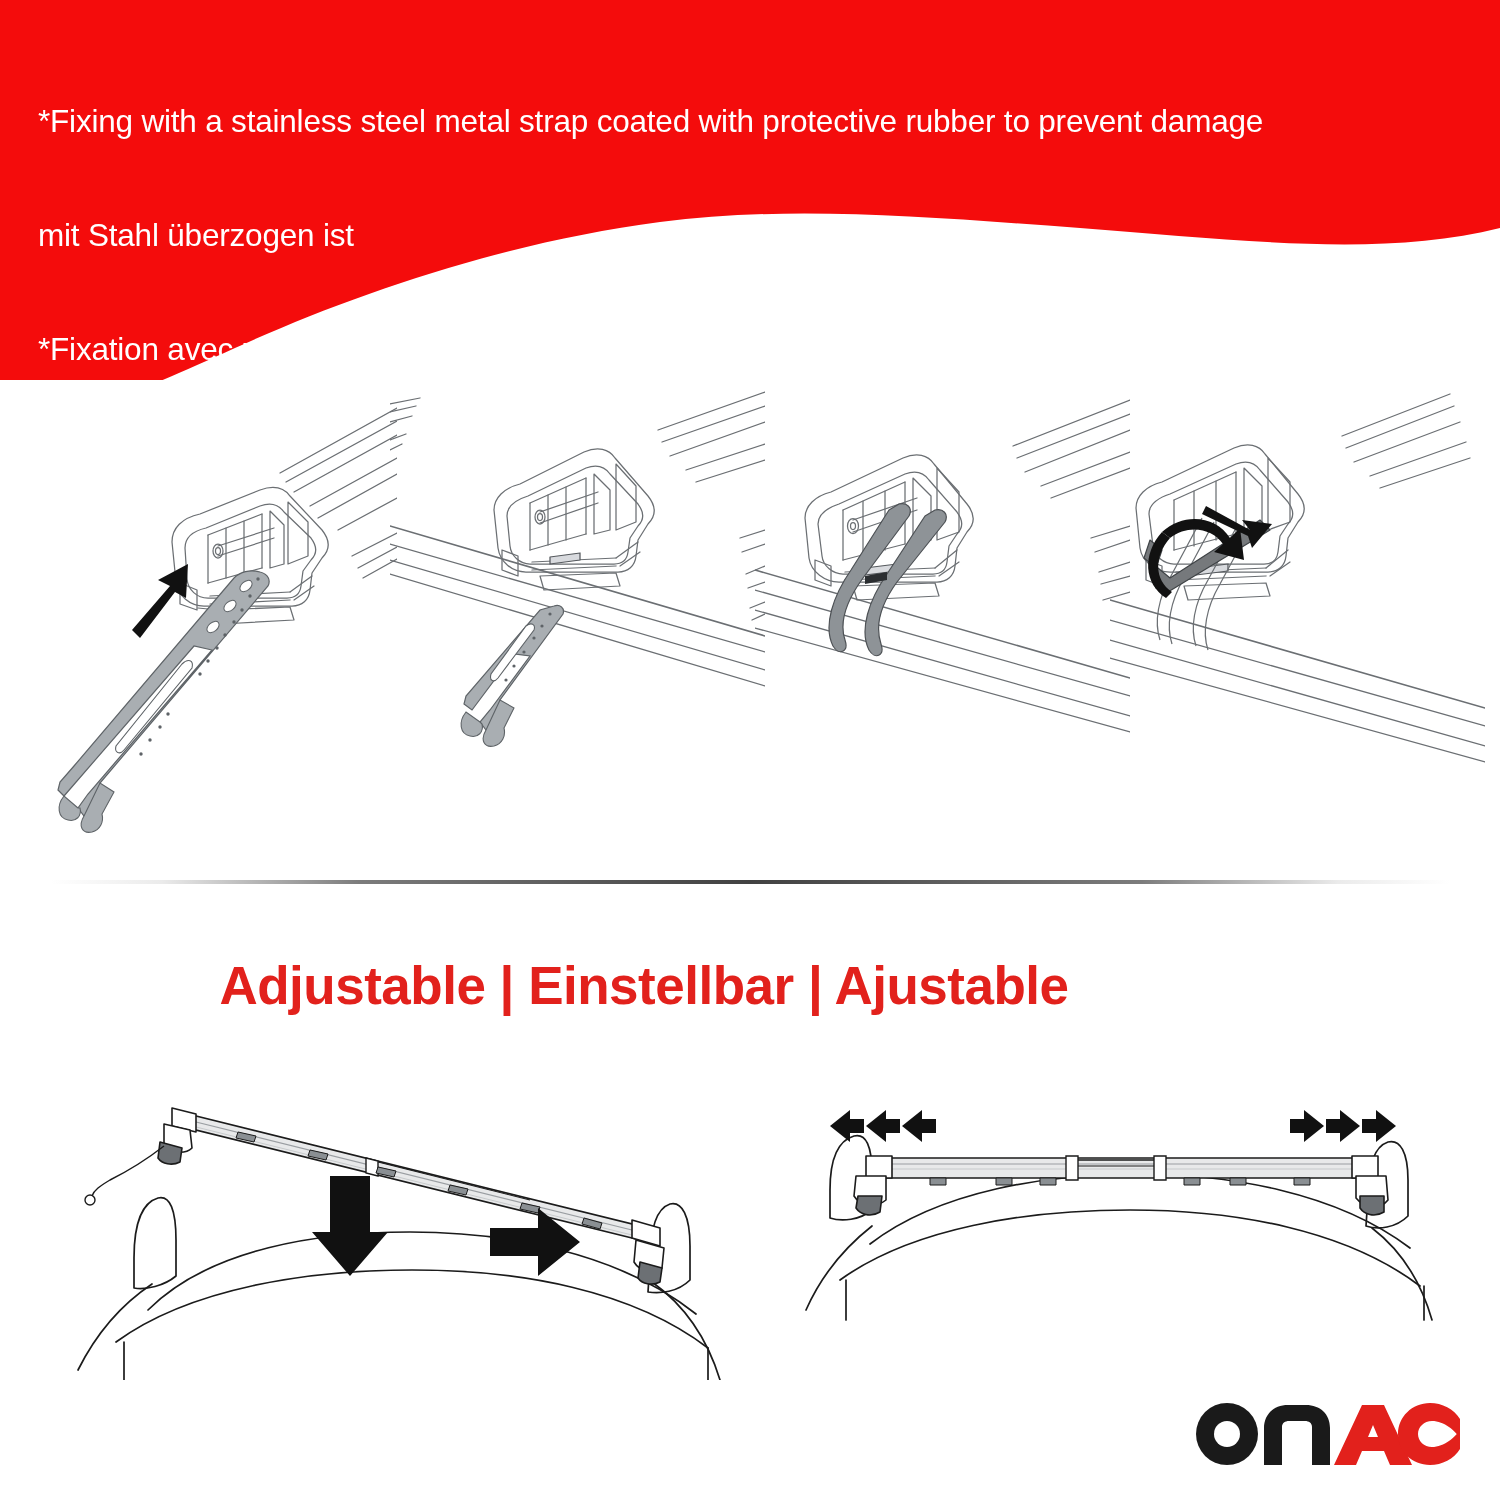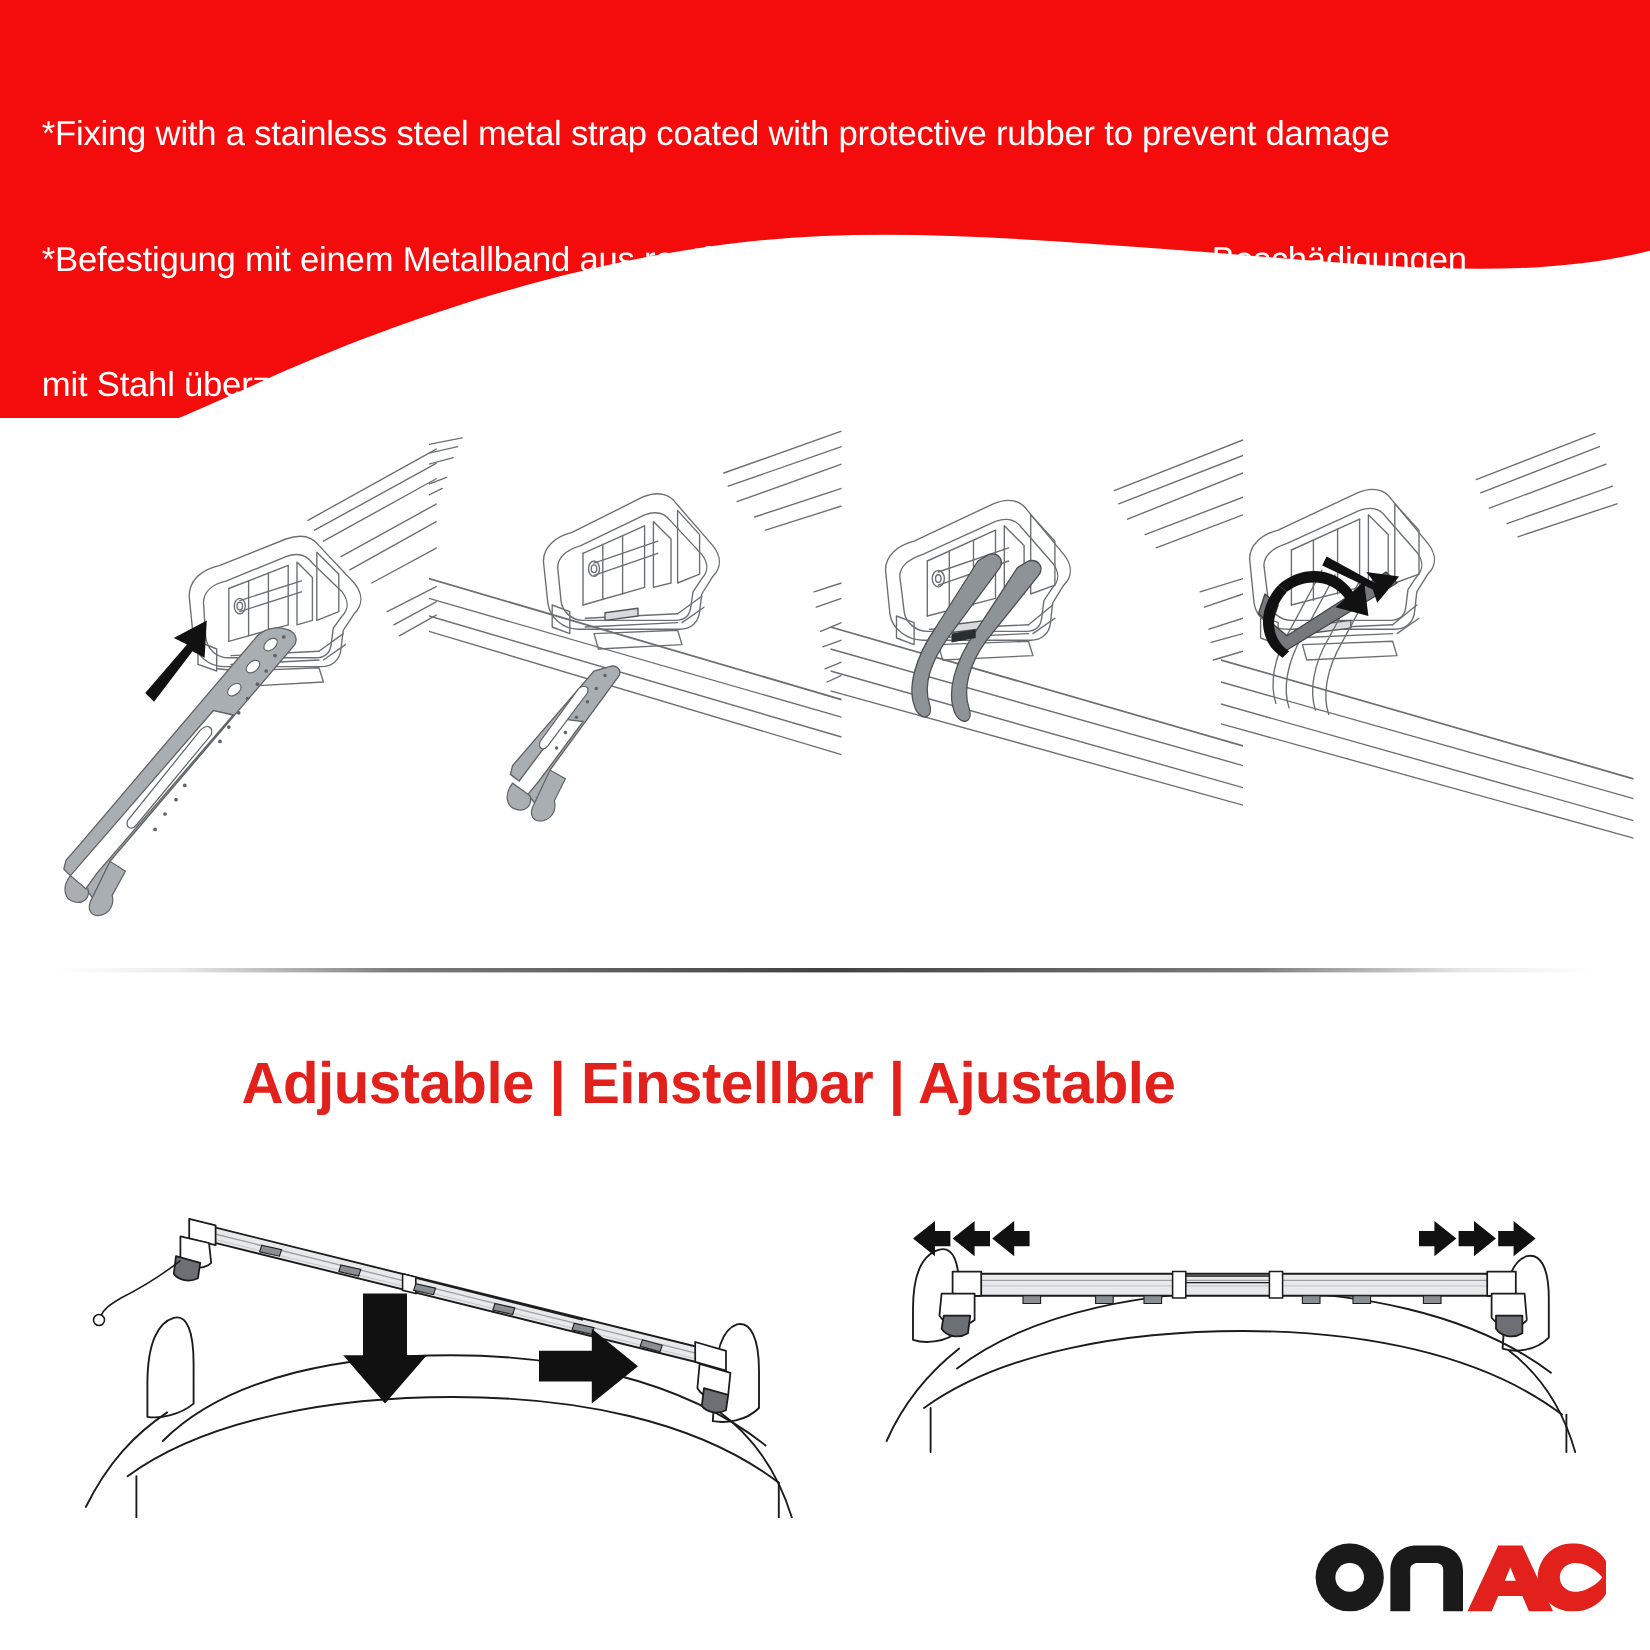--- a/index.html
+++ b/index.html
@@ -76,21 +76,20 @@
     <svg viewBox="0 0 1500 380" xmlns="http://www.w3.org/2000/svg" aria-hidden="true">
       <path d="M0,0 L1500,0 L1500,228
                C1380,258 1240,240 1080,228
                C930,217 790,205 660,222
                C500,243 350,296 235,348
                C160,382 105,405 60,420
                L0,420 Z" fill="#F40C0C"></path>
     </svg>
     <div class="banner-text">
       <span class="banner-line">*Fixing with a stainless steel metal strap coated with protective rubber to prevent damage</span>
-      <span class="banner-line">*Befestigung mit einem Metallband aus rostfreiem Stahl, das zum Schutz vor Beschädigungen</span>
       <span class="banner-line">mit Stahl überzogen ist</span>
       <span class="banner-line">*Fixation avec une sangle en métal inoxydable recouverte de caoutchouc de protection</span>
       <span class="banner-line">pour éviter les dommages.</span>
     </div>
   </div>
 
   <div class="steps">
 
     <div class="step" style="left:22px;">
       <svg width="375" height="500" viewBox="0 0 375 500" xmlns="http://www.w3.org/2000/svg">

